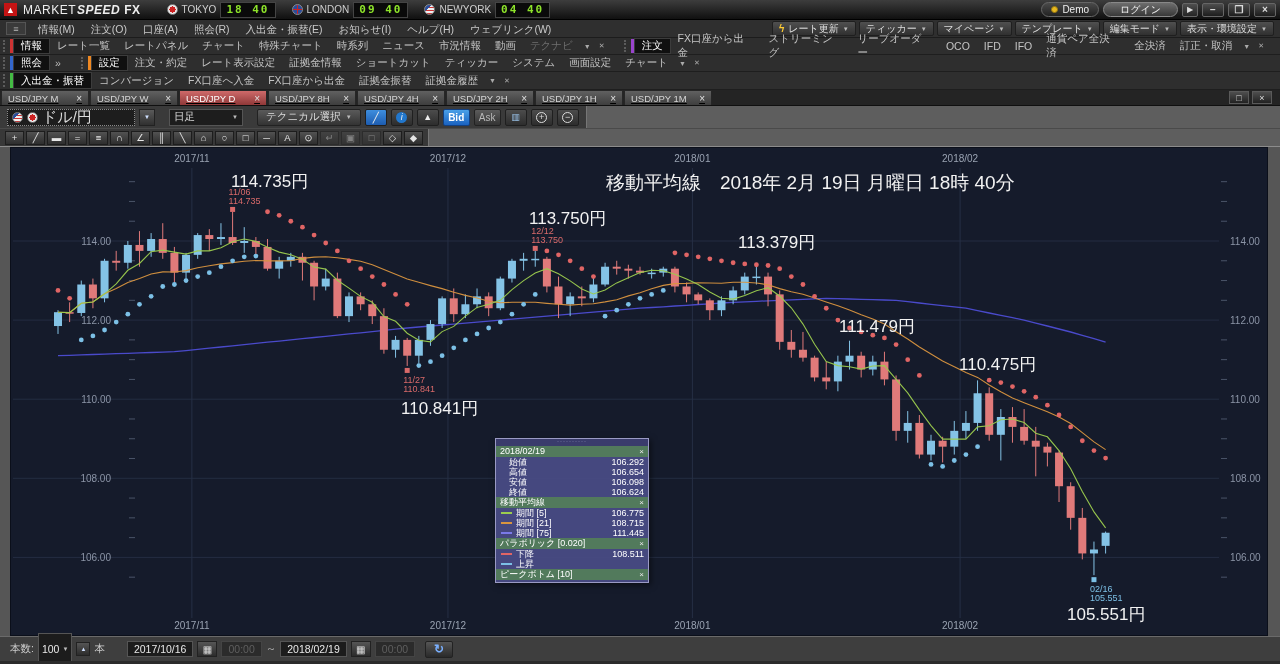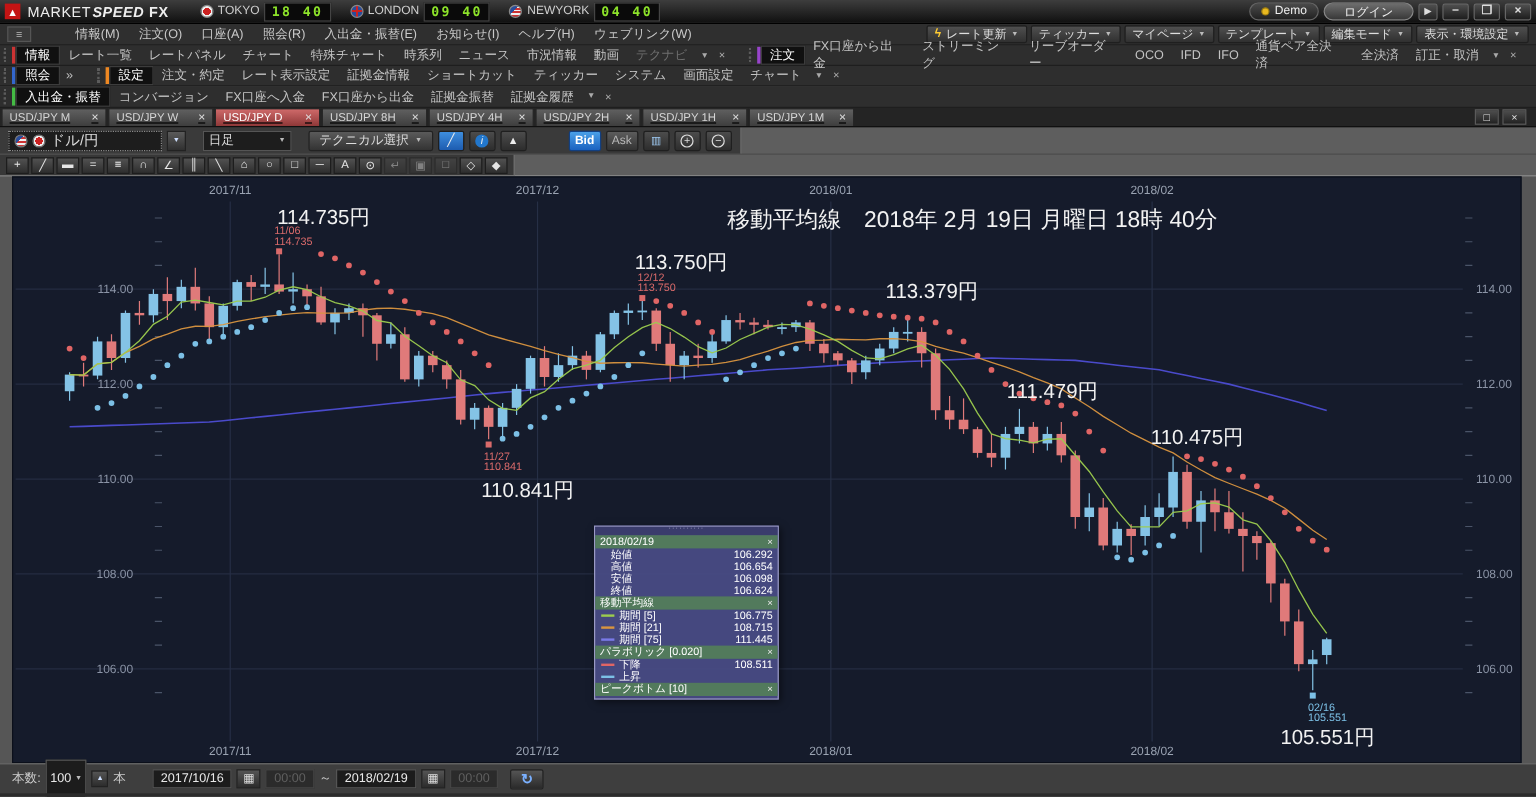--- a/index.html
+++ b/index.html
@@ -80,35 +80,35 @@
   .tb-btn { width:20px; height:13px; background:linear-gradient(#4e4e4e,#222);
     border:1px solid #5a5a5a; color:#ddd; font-size:9px; display:flex;
     align-items:center; justify-content:center; }
 
   
   .chart-toolbar { height:23px; background:#5e5e5e; display:flex; align-items:center;
     border-bottom:1px solid #4a4a4a; }
   .cluster { background:#3a3a3a; height:100%; display:flex; align-items:center;
     padding:0 7px; gap:4px; border-right:1px solid #767676; }
   .pair-select { display:flex; align-items:center; background:#1d1d1d; border:1px dotted #8a8a8a;
-    height:17px; width:128px; color:#ddd; font-size:12px; padding:0 4px; gap:4px; }
+    height:17px; width:128px; color:#ddd; font-size:15px; padding:0 4px; gap:4px; }
   .mini-flag { width:11px; height:11px; border-radius:50%; border:1px solid #777; flex:0 0 auto; }
   .dd-btn { width:16px; height:17px; background:linear-gradient(#5a5a5a,#303030);
     border:1px solid #222; color:#cfe0ff; font-size:6px; display:flex; align-items:center; justify-content:center; }
   .period-select { display:flex; align-items:center; justify-content:space-between; background:#1d1d1d;
     border:1px solid #555; height:17px; width:74px; color:#ddd; font-size:10.5px; padding:0 4px; }
   .tech-btn { background:linear-gradient(#5a5a5a,#333); border:1px solid #222; color:#ddd;
     height:17px; padding:0 8px; font-size:10.5px; display:flex; align-items:center; gap:5px; border-radius:2px; }
   .tool-btn { min-width:22px; height:17px; background:linear-gradient(#4c4c4c,#2d2d2d);
     border:1px solid #1f1f1f; color:#eee; display:flex; align-items:center; justify-content:center;
     font-size:10px; border-radius:2px; padding:0 2px; }
   .tool-btn.blue { background:linear-gradient(#3e8ede,#1d5cb0); }
   .bid-btn { background:linear-gradient(#4aa0e8,#1a62c0); color:#fff; font-weight:bold;
     min-width:27px; height:17px; border:1px solid #123f80; font-size:10px;
-    display:flex; align-items:center; justify-content:center; border-radius:2px;margin-left:31px; }
+    display:flex; align-items:center; justify-content:center; border-radius:2px; }
   .ask-btn { background:linear-gradient(#5c5c5c,#333); color:#b8b8b8; min-width:27px; height:17px;
     border:1px solid #222; font-size:10px; display:flex; align-items:center; justify-content:center; border-radius:2px; }
   .zoom-ring { width:11px; height:11px; border:1.5px solid #ddd; border-radius:50%;
     display:flex; align-items:center; justify-content:center; font-size:9px; line-height:9px; color:#ddd; }
 
   
   .drawing-toolbar { height:18px; background:#5e5e5e; display:flex; align-items:center;
     border-bottom:1px solid #8c8c8c; }
   .cluster2 { background:#383838; padding:0 5px; gap:2px; height:100%; display:flex;
     align-items:center; border-right:1px solid #767676; }
@@ -189,21 +189,21 @@
     <div class="login-btn">ログイン</div>
     <div class="mini-btn">▶</div>
     <div class="win-btn">−</div>
     <div class="win-btn">❐</div>
     <div class="win-btn">×</div>
   </div>
 </div>
 
 <div class="menubar">
   <div class="menu-sys">≡</div>
-  <div id="menu-items" style="display:flex;margin-left:25px;">
+  <div id="menu-items" style="display:flex;">
       <div class="menu-item">情報(M)</div>
       <div class="menu-item">注文(O)</div>
       <div class="menu-item">口座(A)</div>
       <div class="menu-item">照会(R)</div>
       <div class="menu-item">入出金・振替(E)</div>
       <div class="menu-item">お知らせ(I)</div>
       <div class="menu-item">ヘルプ(H)</div>
       <div class="menu-item">ウェブリンク(W)</div>
     </div>
   <div class="menu-right" id="menu-right">

